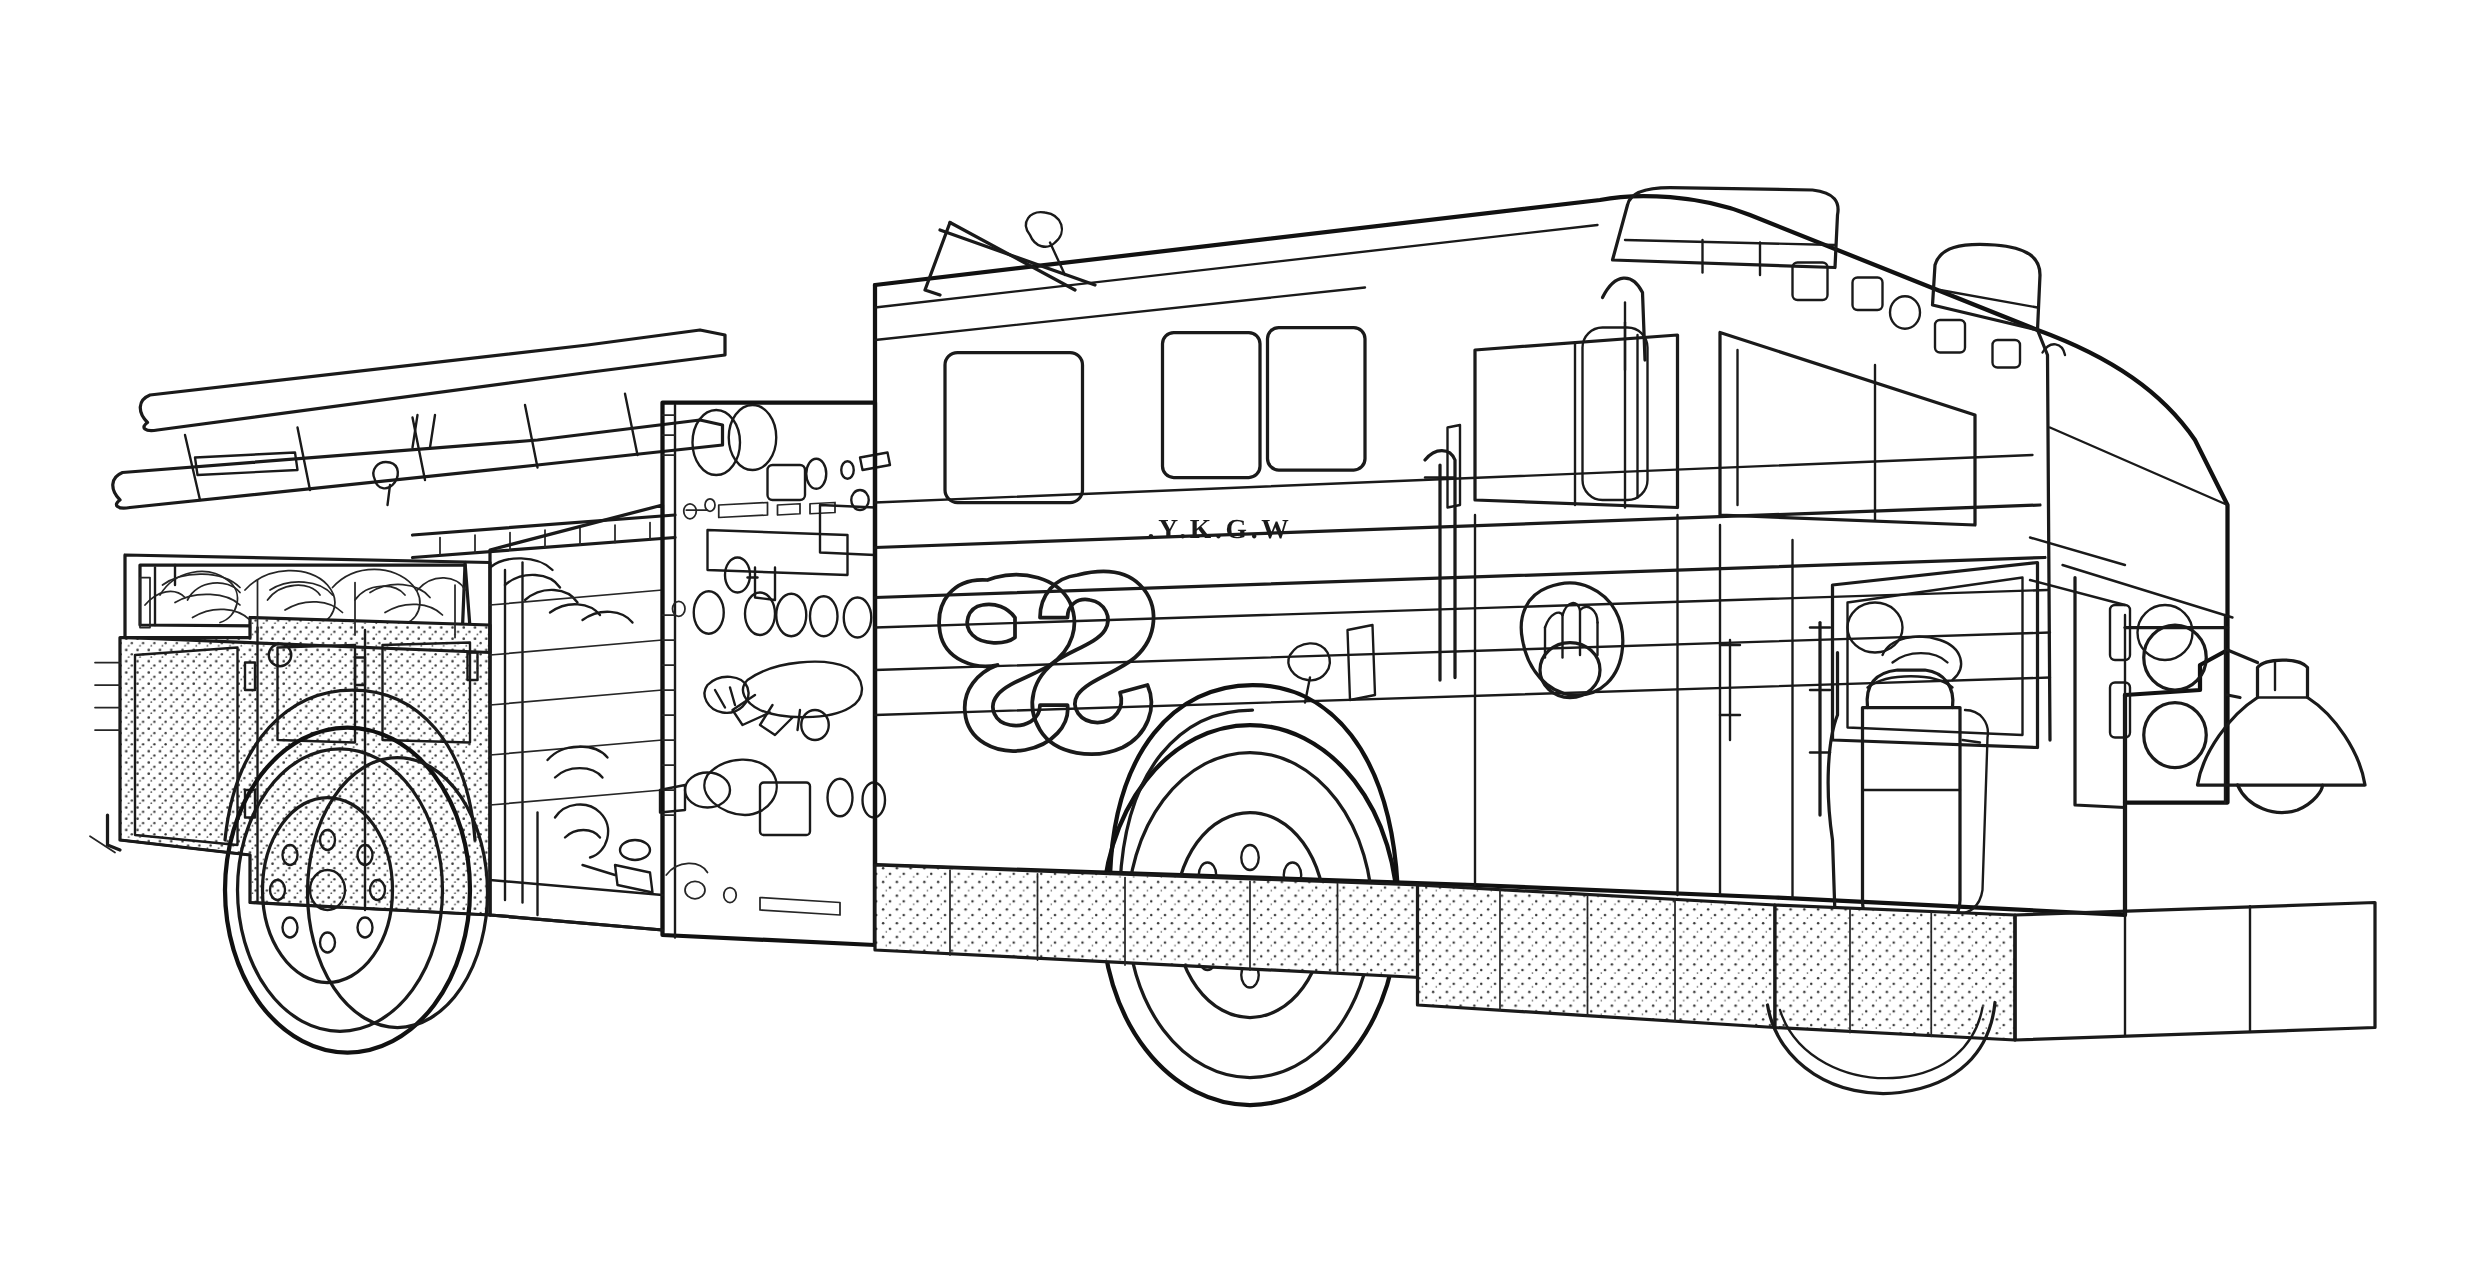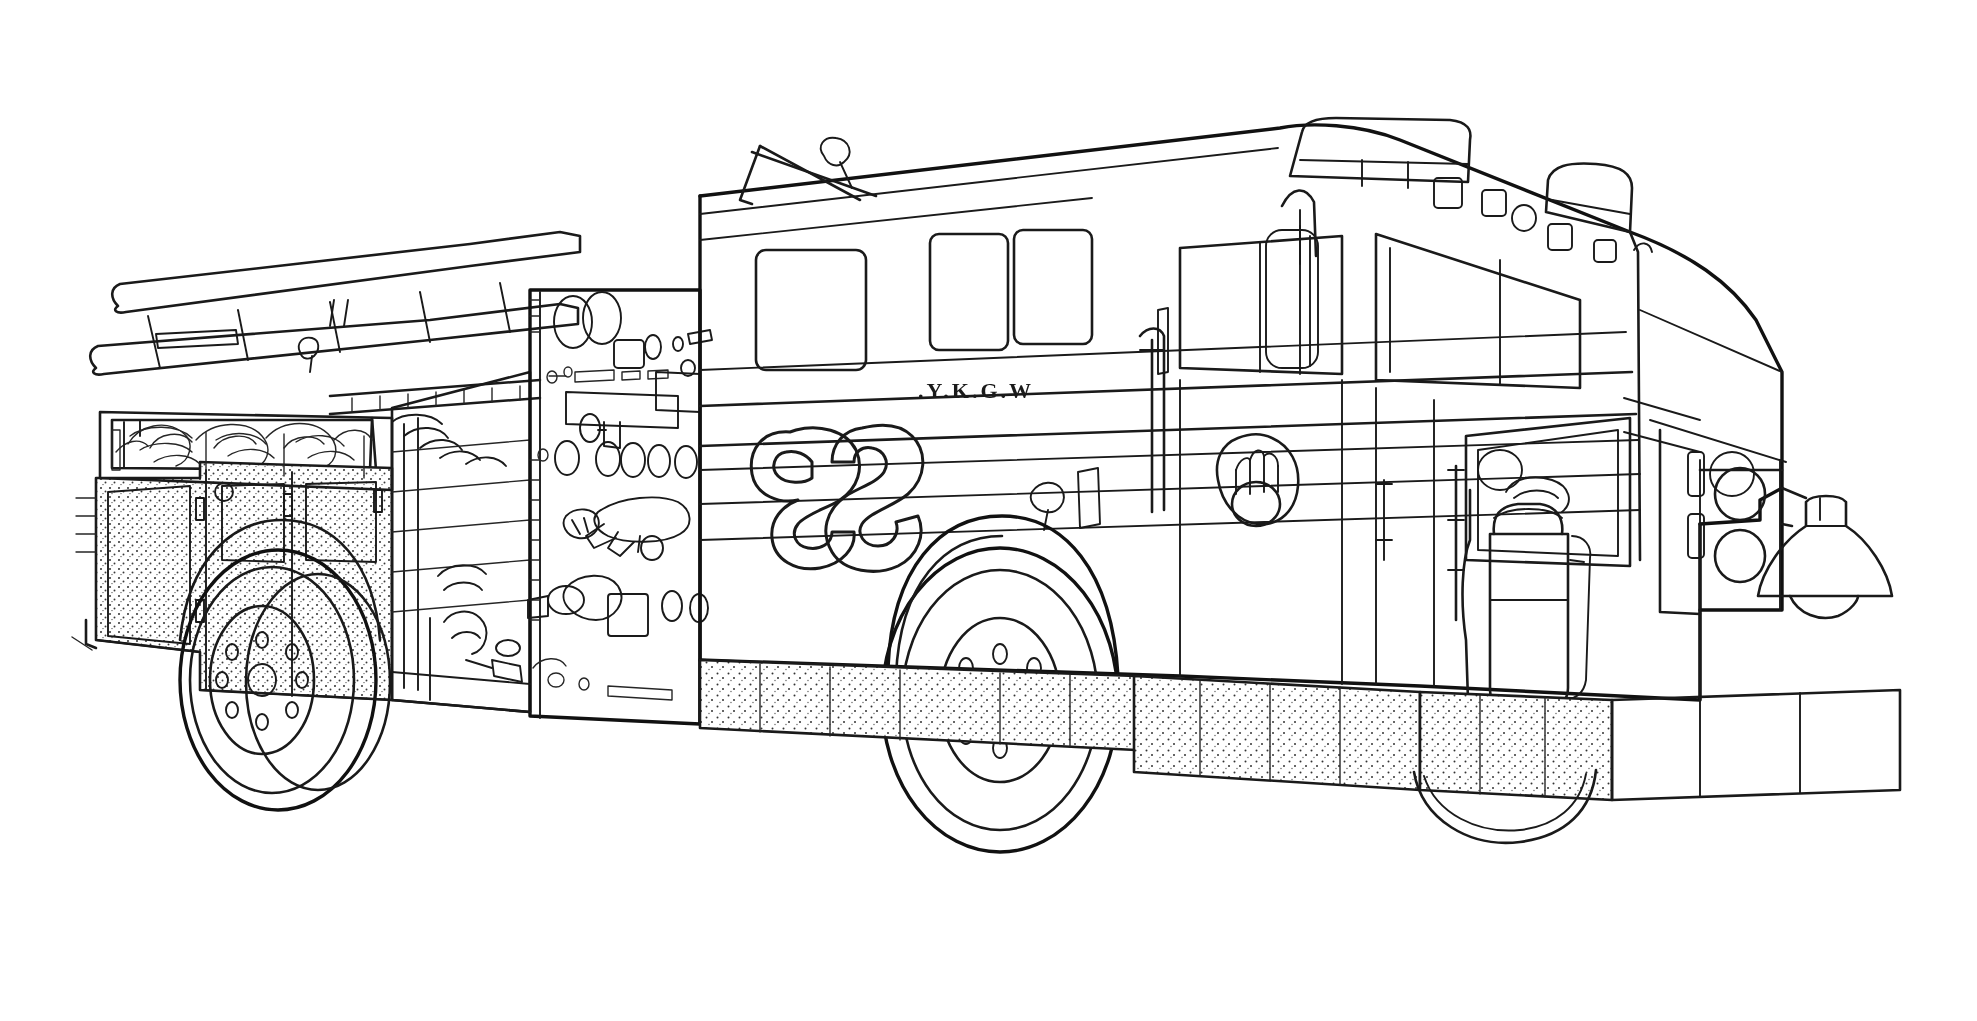--- a/index.html
+++ b/index.html
@@ -14,20 +14,21 @@
     width: 1977px;
     height: 1021px;
     background: #ffffff;
     overflow: hidden;
   }
   #artboard {
     position: absolute;
     inset: 0;
     width: 1977px;
     height: 758px;
+    margin-top: 32px;
   }
   svg { display: block; }
   .ink {
     fill: none;
     stroke: #1a1a1a;
     stroke-width: 2.6;
     stroke-linecap: round;
     stroke-linejoin: round;
   }
   .ink-thin {

